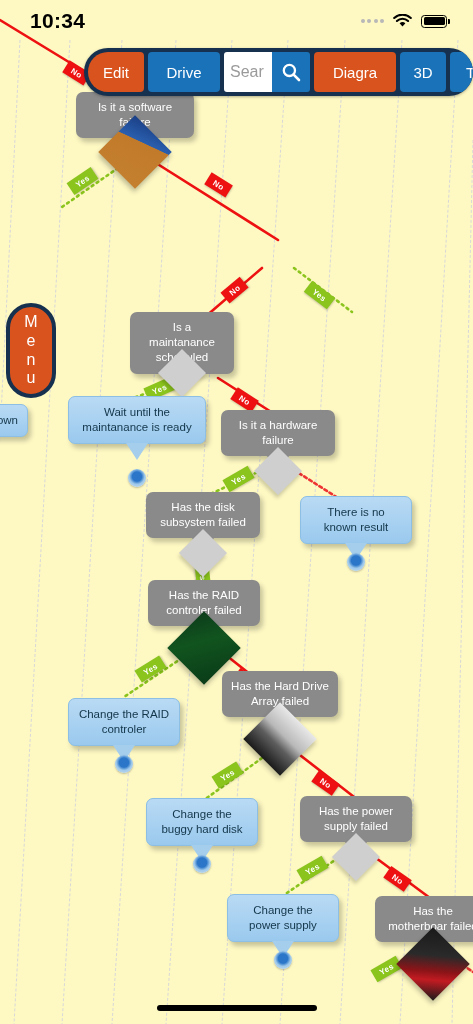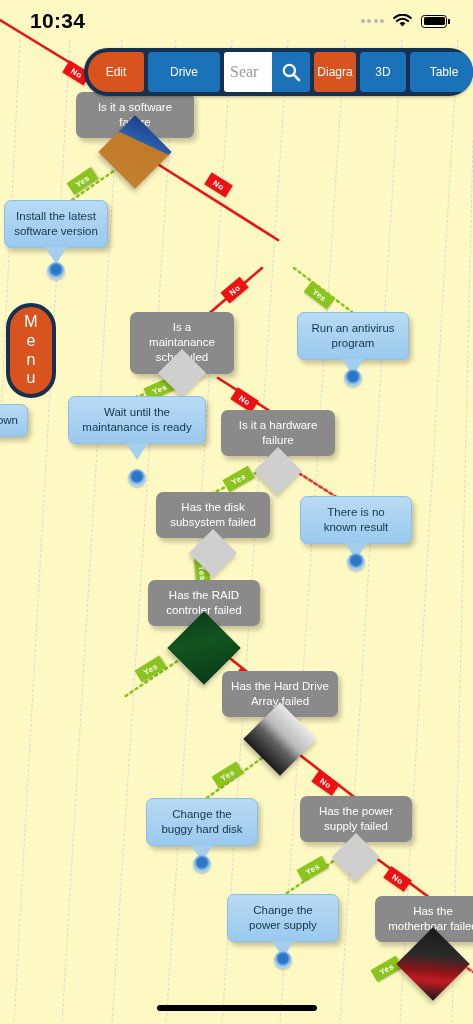--- a/index.html
+++ b/index.html
@@ -31,35 +31,35 @@
 
   
   #toolbar{
     position:absolute; top:48px; left:84px; height:48px;
     background:#16314f; border-radius:24px; padding:4px;
     display:flex; align-items:center; gap:4px; z-index:40;
     box-shadow:0 1px 3px rgba(0,0,0,.3);
     overflow:hidden; width:389px;
   }
   .tb-btn{
-    height:40px; border:none; color:#fff; font-size:12px;
+    height:40px; border:none; color:#fff; font-size:15px;
     font-family:"Liberation Sans", sans-serif; cursor:pointer;
     display:flex; align-items:center; justify-content:center;
     white-space:nowrap; overflow:hidden; flex:none;
   }
   .tb-btn.pill-l{ border-radius:20px 4px 4px 20px; }
   .tb-btn.rect{ border-radius:4px; }
   .tb-btn.pill-r{ border-radius:4px 20px 20px 4px; }
   .tb-orange{ background:#d9531e; }
   .tb-blue{ background:#1a72b8; }
   .tb-search{ display:flex; align-items:center; height:40px; flex:none; }
   .tb-search input{
     height:40px; width:48px; border:none; outline:none; background:#fff;
     font-size:16px; color:#555; padding:0 6px; border-radius:3px 0 0 3px;
-    font-family:Liberation Serif, serif;
+    font-family:Liberation Sans, sans-serif;
   }
   .tb-search input::placeholder{ color:#9a9a9a; }
   .search-go{
     width:38px;height:40px;background:#1a72b8;border:none;cursor:pointer;
     display:flex;align-items:center;justify-content:center;border-radius:0 3px 3px 0;
   }
 
   
   #menu-btn{
     position:absolute; left:6px; top:303px; width:50px; height:95px;
@@ -176,21 +176,21 @@
     <button class="tb-btn rect tb-blue" style="width:72px">Drive</button>
     <span class="tb-search">
       <input type="text" placeholder="Sear" style="">
       <button class="search-go">
         <svg width="20" height="20" viewBox="0 0 20 20">
           <circle cx="8.4" cy="8.4" r="5.6" stroke="#fff" stroke-width="2.3" fill="none"></circle>
           <line x1="12.6" y1="12.6" x2="18" y2="18" stroke="#fff" stroke-width="2.6" stroke-linecap="round"></line>
         </svg>
       </button>
     </span>
-    <button class="tb-btn rect tb-orange" style="width:42px">Diagra</button>
+    <button class="tb-btn rect tb-orange" style="width:82px">Diagra</button>
     <button class="tb-btn rect tb-blue" style="width:46px">3D</button>
     <button class="tb-btn pill-r tb-blue" style="width:68px">Table</button>
   </div>
 
   <svg id="diagram" viewBox="0 0 473 1024">
     <g fill="none" stroke-linecap="round">
 
       <path d="M0 20 L95 78" stroke="#ee1111" stroke-width="2.6"></path>
 
       <path d="M118 168 L62 207" stroke="#8ac41c" stroke-width="2.6" stroke-dasharray="2 4"></path>
@@ -250,67 +250,63 @@
 
   <div style="position:absolute;inset:0;z-index:25">
 
     <div class="node" style="left:76px;top:92px;width:118px">
       <div class="bubble q">Is it a software failure<span class="tail"></span></div>
       <div class="icon-diamond ic-mobo1" style="top:34px">
           <span></span>
         </div>
     </div>
 
-    <div class="node" style="left:4px;top:200px;width:104px">
-      <div class="bubble a">Install the latest software version<span class="tail"></span></div>
-      <div class="dot" style="top:62px"></div>
-    </div>
-
-
-    <div class="node" style="left:297px;top:312px;width:112px">
-      <div class="bubble a">Run an antivirus program<span class="tail"></span></div>
-      <div class="dot" style="top:57px"></div>
-    </div>
+
+
 
     <div class="node" style="left:130px;top:312px;width:104px">
       <div class="bubble q">Is a maintanance scheduled<span class="tail"></span></div>
       <div class="diamond" style="top:44px"></div>
     </div>
 
     <div class="node" style="left:-42px;top:404px;width:70px">
       <div class="bubble a" style="text-align:right">own</div>
     </div>
 
     <div class="node" style="left:68px;top:396px;width:138px">
       <div class="bubble a">Wait until the maintanance is ready<span class="tail"></span></div>
       <div class="dot" style="top:73px"></div>
     </div>
 
     <div class="node" style="left:221px;top:410px;width:114px">
       <div class="bubble q">Is it a hardware failure<span class="tail"></span></div>
       <div class="diamond" style="top:44px"></div>
     </div>
 
-    <div class="node" style="left:156px;top:492px;width:114px">
+    <div class="node" style="left:146px;top:492px;width:114px">
       <div class="bubble q">Has the disk subsystem failed<span class="tail"></span></div>
       <div class="diamond" style="top:44px"></div>
     </div>
 
     <div class="node" style="left:148px;top:580px;width:112px">
       <div class="bubble q">Has the RAID controler failed<span class="tail"></span></div>
       <div class="icon-diamond ic-pcb" style="top:42px">
           <span></span>
         </div>
     </div>
 
     <div class="node" style="left:300px;top:496px;width:112px">
       <div class="bubble a">There is no known result<span class="tail"></span></div>
       <div class="dot" style="top:57px"></div>
     </div>
 
+    <div class="node" style="left:68px;top:698px;width:112px">
+      <div class="bubble a">Change the RAID controler<span class="tail"></span></div>
+      <div class="dot" style="top:57px"></div>
+    </div>
 
     <div class="node" style="left:222px;top:671px;width:116px">
       <div class="bubble q">Has the Hard Drive Array failed<span class="tail"></span></div>
       <div class="icon-diamond ic-hdd" style="top:42px">
           <span></span>
         </div>
     </div>
 
     <div class="node" style="left:146px;top:798px;width:112px">
       <div class="bubble a">Change the buggy hard disk<span class="tail"></span></div>

